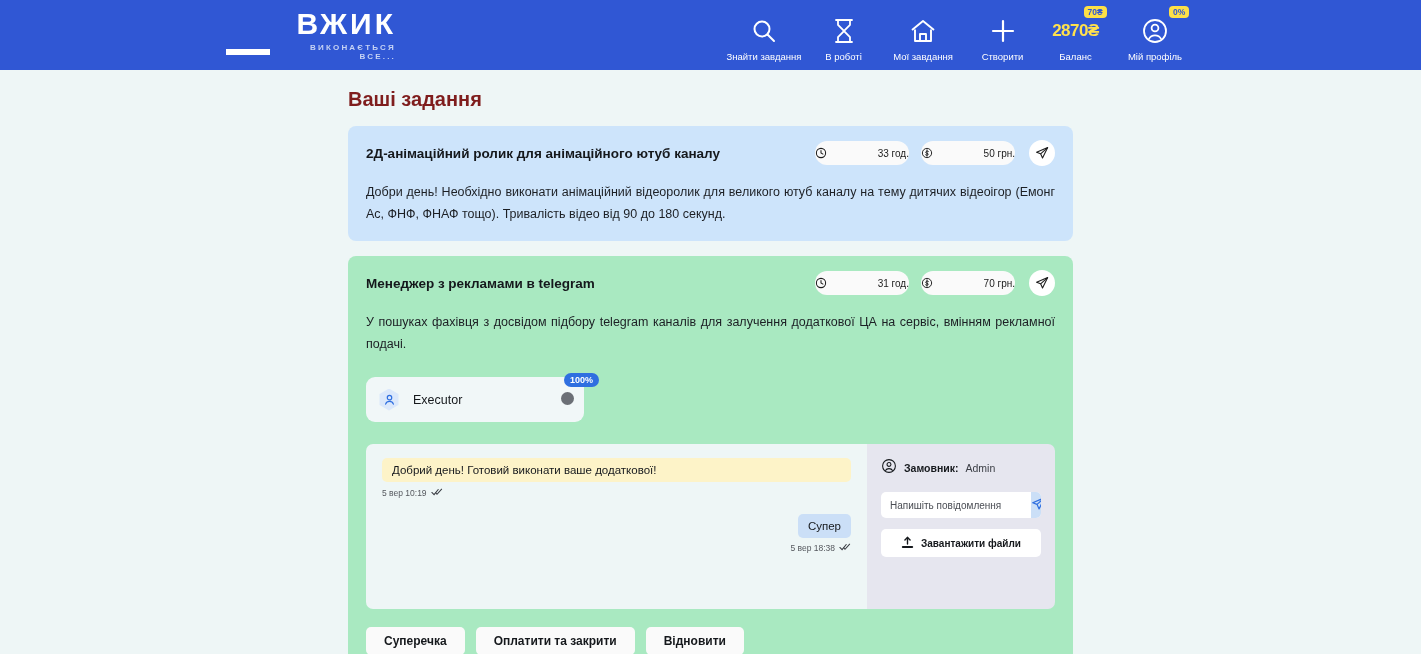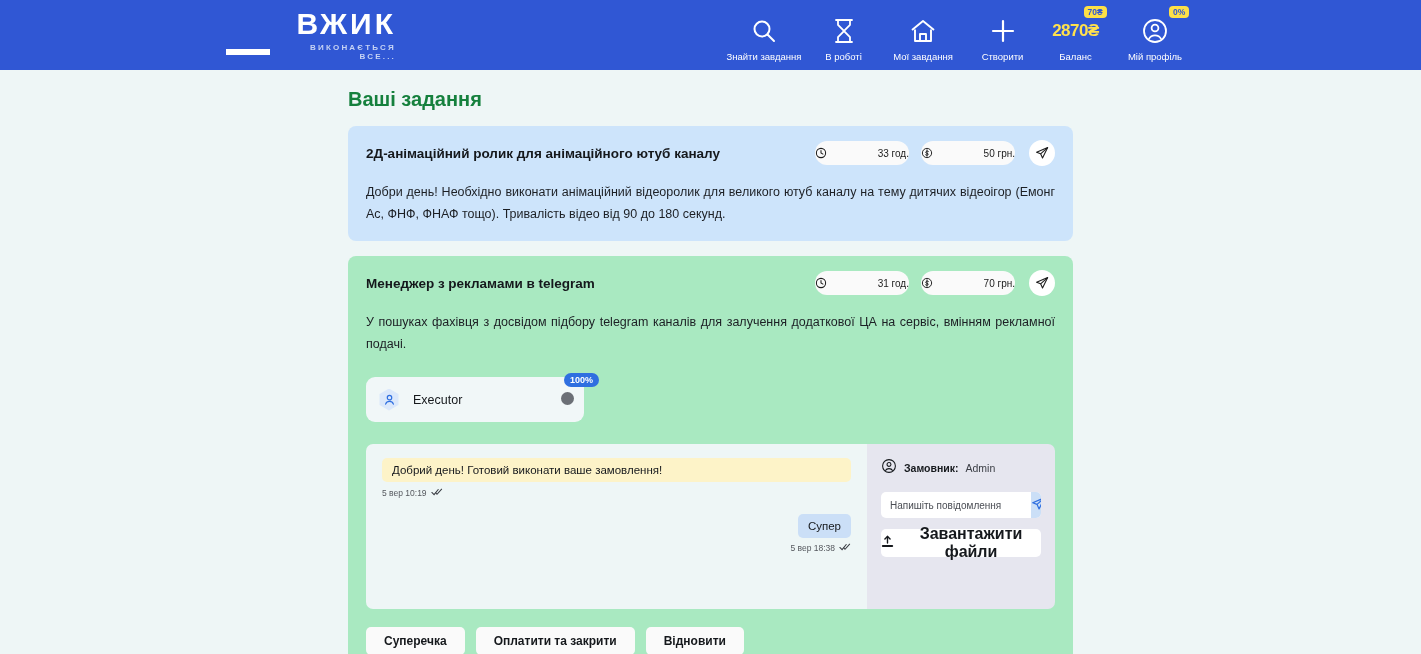--- a/index.html
+++ b/index.html
@@ -51,21 +51,21 @@
     background: #fde047; color: #3057d4;
     font-size: 8.5px; font-weight: 700;
     padding: 1px 4px; border-radius: 4px; white-space: nowrap;
   }
   .badge-yellow.pct { transform: translateX(14px); }
 
   
   .page { padding: 0; }
   .page-title {
     margin: 18px 8px 0 348px;
-    font-size: 20px; font-weight: 700; color: #15803d;
+    font-size: 20px; font-weight: 700; color: #7f1d1d;
   }
 
   .card {
     width: 725px; margin-left: 348px; border-radius: 8px; margin-top: 15px;
     padding: 14px 18px 16px 18px;
   }
   .card.blue { background: #cde4fb; }
   .card.green { background: #a9e9c1; padding-bottom: 18px; }
 
   .card-head { display: flex; align-items: center; }
@@ -150,21 +150,21 @@
   }
   .msg-input::placeholder { color: #4a4d54; }
   .msg-send {
     width: 36px; background: #cbdff7; border: none; cursor: pointer;
     display: flex; align-items: center; justify-content: center;
   }
   .upload-btn {
     margin-top: 11px; width: 100%; height: 28px; background: #ffffff;
     border: none; border-radius: 5px; cursor: pointer;
     display: flex; align-items: center; justify-content: center; gap: 7px;
-    font-size: 16px; font-weight: 700; color: #15181c;
+    font-size: 10px; font-weight: 700; color: #15181c;
     font-family: "Liberation Sans", sans-serif;
   }
 
   
   .actions { display: flex; gap: 11px; margin-top: 18px; }
   .action-btn {
     background: #fafafa; border: none; border-radius: 5px;
     height: 28px; padding: 0 18px; cursor: pointer;
     font-size: 12px; font-weight: 700; color: #15181c;
     font-family: "Liberation Sans", sans-serif;
@@ -327,21 +327,21 @@
         </span>
         <span class="exec-name">Executor</span>
       </div>
       <span class="exec-dot"></span>
     </div>
 
     <div class="chat">
 
       <div class="chat-left">
         <div class="msg-row in">
-          <span class="bubble in">Добрий день! Готовий виконати ваше замовлення!</span>
+          <span class="bubble in">Добрий день! Готовий виконати ваше додаткової!</span>
           <span class="meta">
             <span>5 вер 10:19</span>
             <span>
               <svg width="12" height="8" viewBox="0 0 14 9" fill="none" stroke="#3a3d44" stroke-width="1.2" stroke-linecap="round">
                 <path d="M1 5 L3.6 7.6 L8.4 1.6"></path>
                   <path d="M5.6 5.6 L7 7.2 L12.4 1.2"></path>
               </svg>
             </span>
           </span>
         </div>

